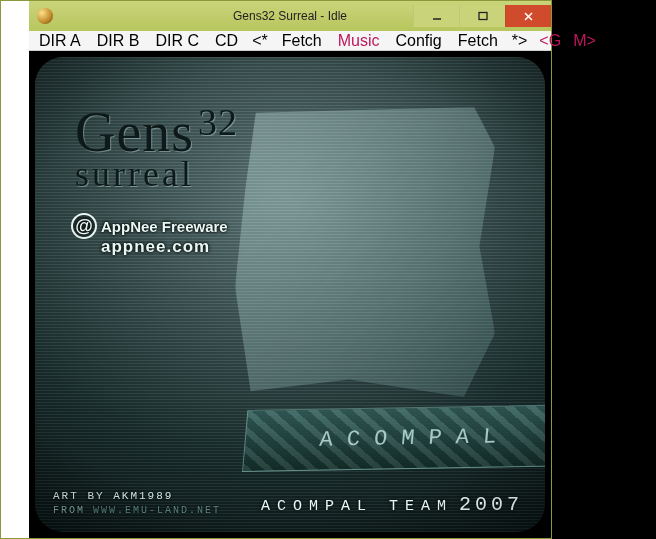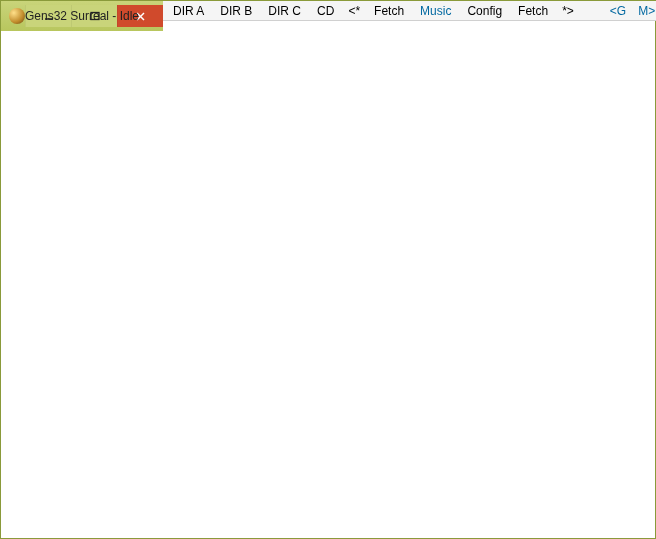--- a/index.html
+++ b/index.html
@@ -5,26 +5,27 @@
   * { margin: 0; padding: 0; box-sizing: border-box; }
   body {
     width: 656px;
     height: 539px;
     font-family: "Segoe UI", Tahoma, sans-serif;
     font-size: 12px;
     overflow: hidden;
     background: #000;
   }
   .window {
-    width: 656px;
+    width: 552px;
     height: 539px;
     border: 1px solid #8a9a3a;
     display: flex;
-    flex-direction: row;
+    flex-direction: column;
     background: #fff;
+    padding-left: 28px;
   }
   .titlebar {
     height: 30px;
     background: linear-gradient(to bottom, #c9d47a, #b8c65e);
     display: flex;
     align-items: center;
     position: relative;
   }
   .titlebar-icon {
     width: 16px; height: 16px;
@@ -63,27 +64,27 @@
     height: 20px;
     background: #f5f5f5;
     border-bottom: 1px solid #d0d0d0;
     display: flex;
     align-items: center;
     padding: 0 2px;
     gap: 0;
   }
   .menu-item {
     padding: 2px 8px;
-    font-size: 12px;
+    font-size: 16px;
     color: #000;
     cursor: pointer;
     white-space: nowrap;
   }
   .menu-item.disabled {
-    color: #0369a1;
+    color: #be185d;
     cursor: default;
   }
   .menu-item.punct { padding: 2px 6px; }
   
   .content {
     flex: 1;
     background: #000;
     position: relative;
     overflow: hidden;
   }

